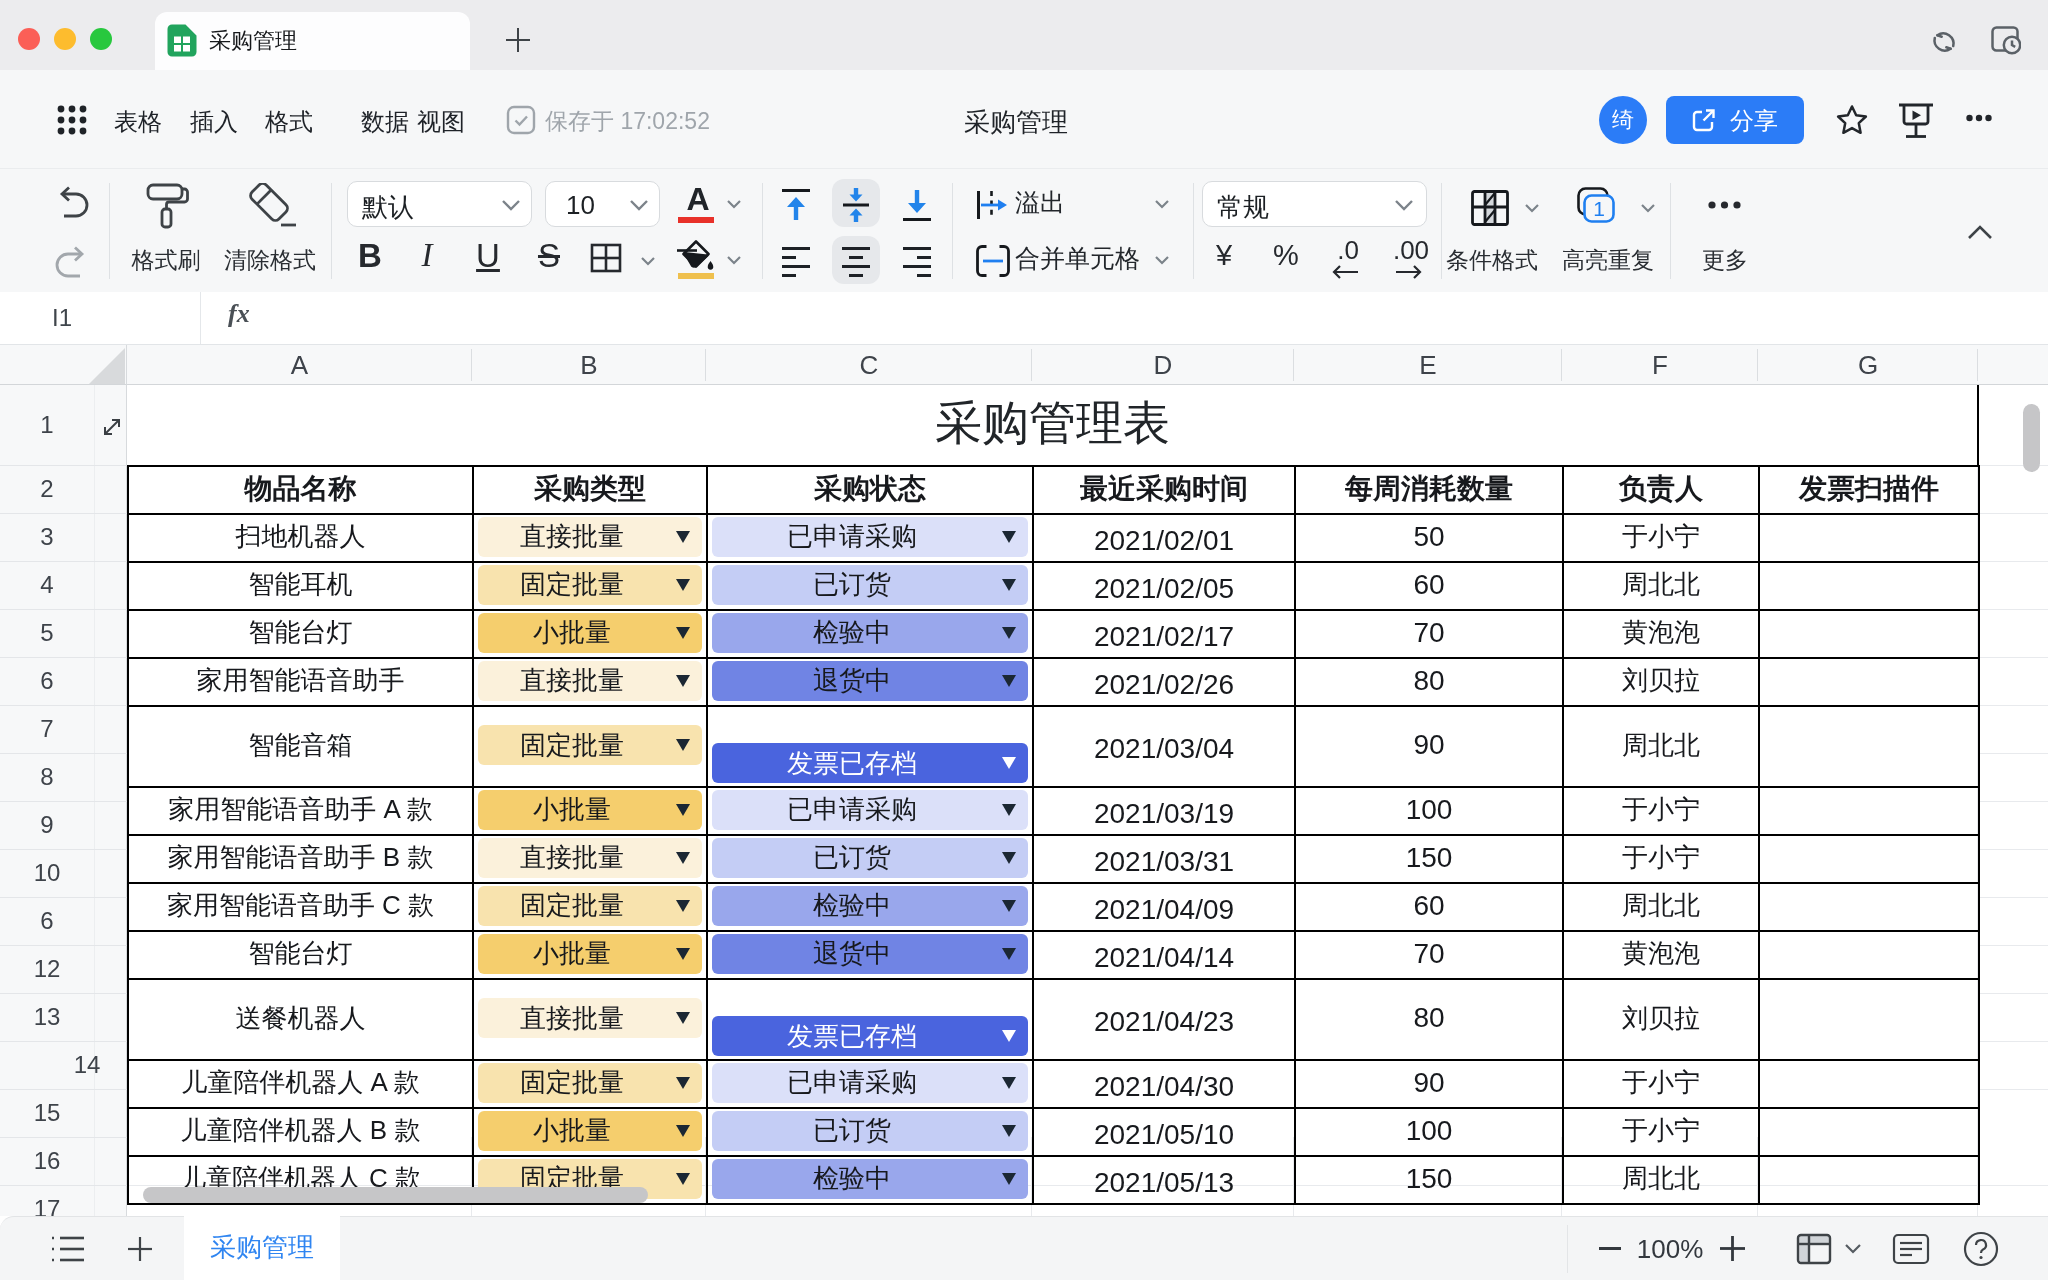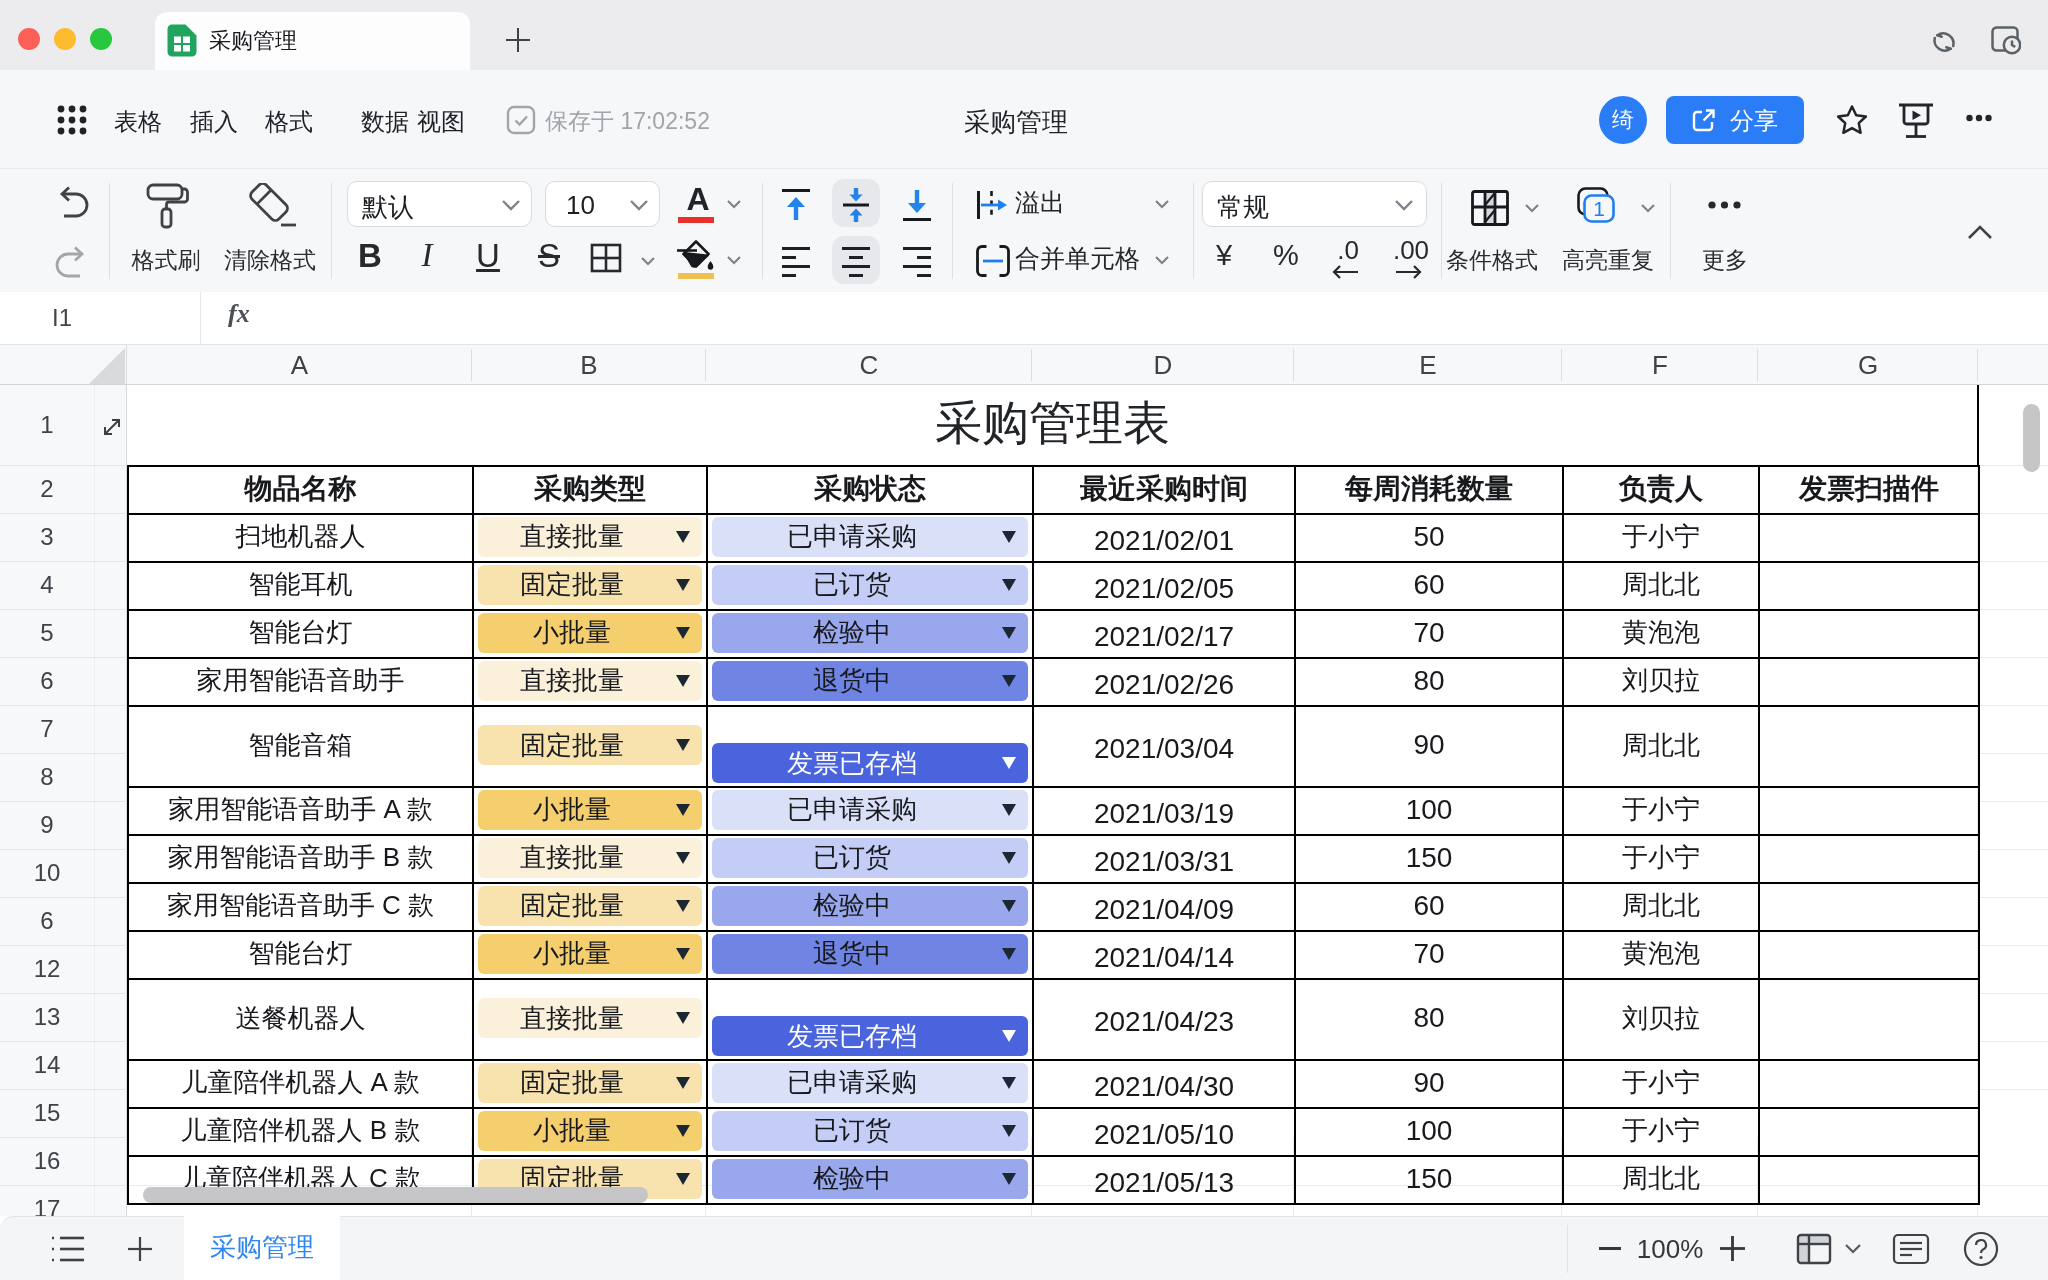--- a/index.html
+++ b/index.html
@@ -442,21 +442,21 @@
       <div class="abs rowN" style="top:186px;">4</div>
       <div class="abs rowN" style="top:234px;">5</div>
       <div class="abs rowN" style="top:282px;">6</div>
       <div class="abs rowN" style="top:330px;">7</div>
       <div class="abs rowN" style="top:378px;">8</div>
       <div class="abs rowN" style="top:426px;">9</div>
       <div class="abs rowN" style="top:474px;">10</div>
       <div class="abs rowN" style="top:522px;">6</div>
       <div class="abs rowN" style="top:570px;">12</div>
       <div class="abs rowN" style="top:618px;">13</div>
-      <div class="abs rowN" style="top:666px;">14</div>
+      <div class="abs rowN" style="top:666px;margin-left:40px;">14</div>
       <div class="abs rowN" style="top:714px;">15</div>
       <div class="abs rowN" style="top:762px;">16</div>
       <div class="abs rowN" style="top:810px;">17</div>
       <div class="abs rowsep" style="top:80px;"></div>
       <div class="abs rowsep" style="top:128px;"></div>
       <div class="abs rowsep" style="top:176px;"></div>
       <div class="abs rowsep" style="top:224px;"></div>
       <div class="abs rowsep" style="top:272px;"></div>
       <div class="abs rowsep" style="top:320px;"></div>
       <div class="abs rowsep" style="top:368px;"></div>

